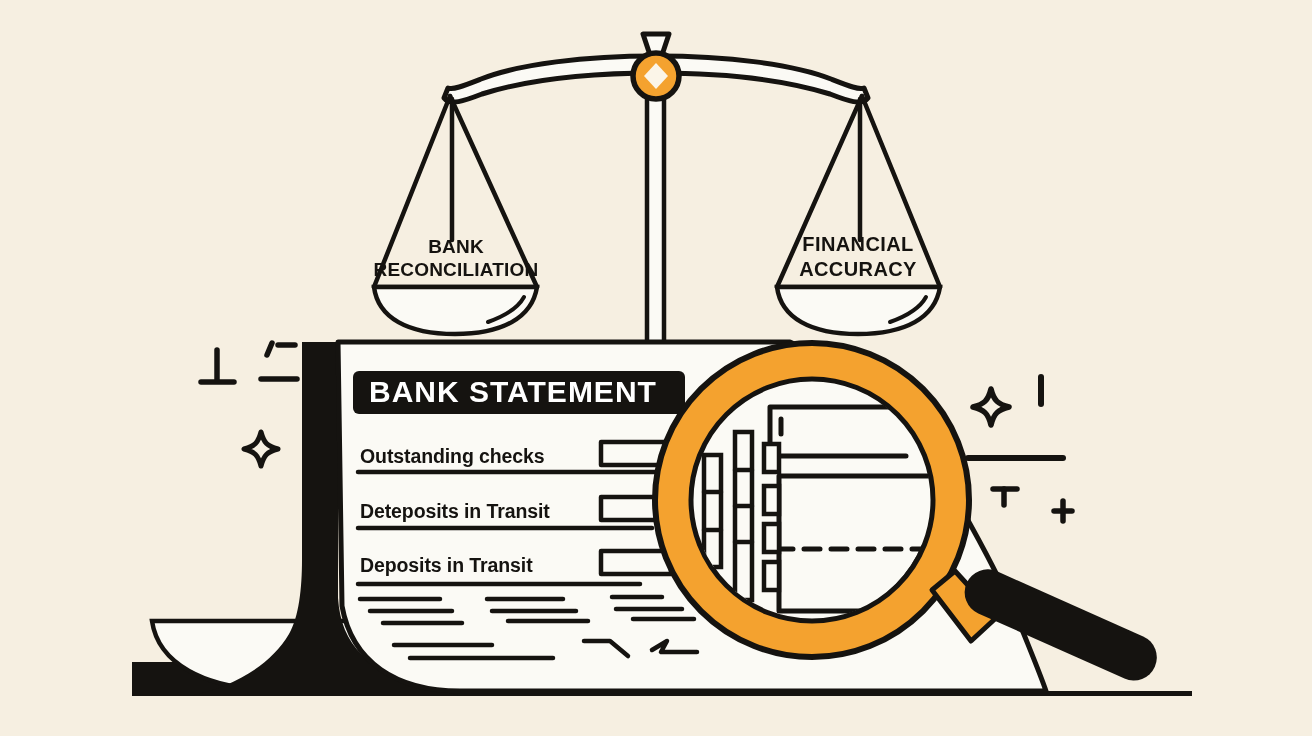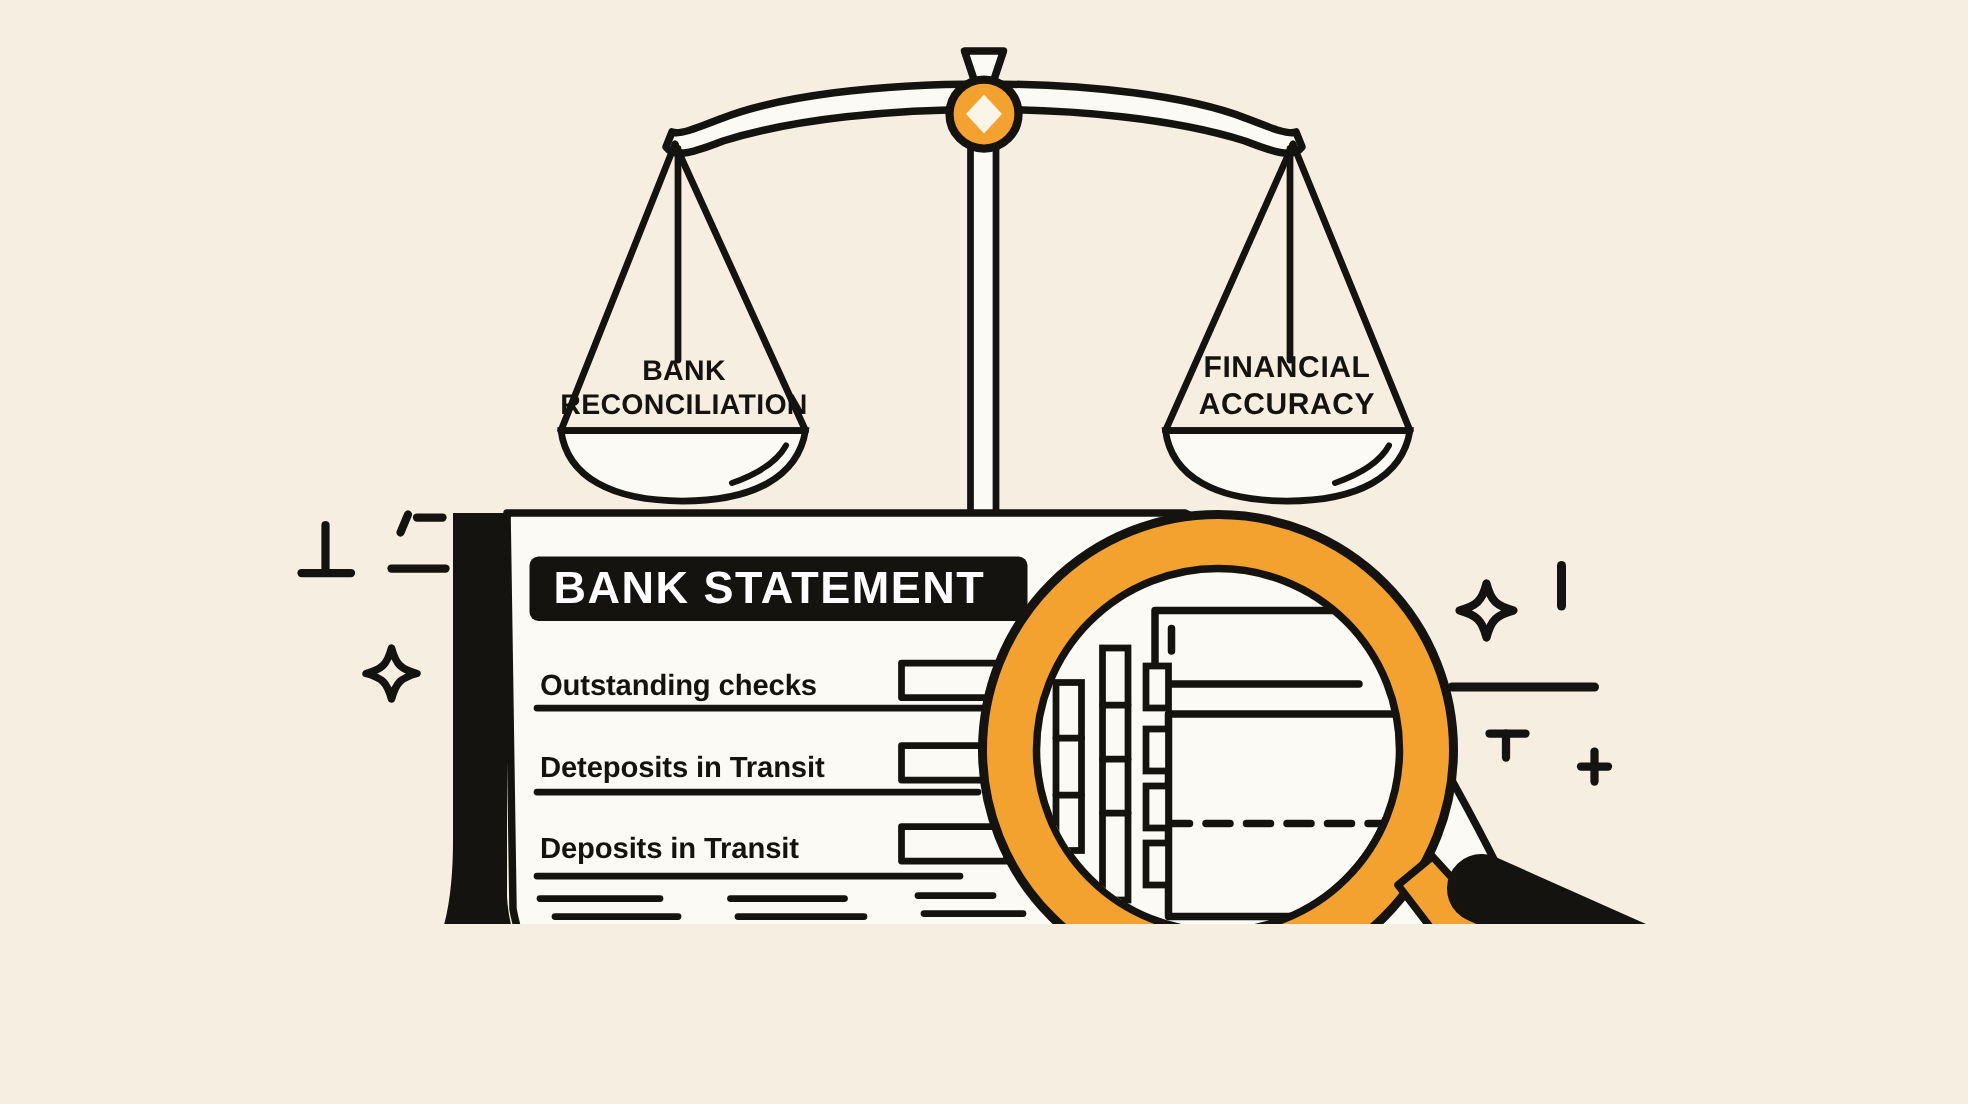--- a/index.html
+++ b/index.html
@@ -1,16 +1,16 @@
 <!DOCTYPE html>
 <html><head>
 <meta charset="utf-8">
 <style>
   html,body{margin:0;padding:0;background:#F6EFE1;}
-  .stage{width:1312px;height:616px;position:relative;overflow:hidden;background:#F6EFE1;}
+  .stage{width:1312px;height:696px;position:relative;overflow:hidden;background:#F6EFE1;}
   svg{display:block;}
   text{font-family:"Liberation Sans","DejaVu Sans",sans-serif;fill:#151310;}
   .pan-label{font-size:19px;font-weight:800;text-anchor:middle;letter-spacing:.2px;}
   .pan-label2{font-size:20px;font-weight:800;text-anchor:middle;letter-spacing:.4px;}
   .doc-title{font-size:30px;font-weight:700;fill:#FFFFFF;letter-spacing:1px;}
   .doc-item{font-size:19.5px;font-weight:700;letter-spacing:-.1px;}
   .ink{stroke:#151310;fill:none;stroke-linecap:round;stroke-linejoin:round;}
 </style>
 </head>
 <body>

